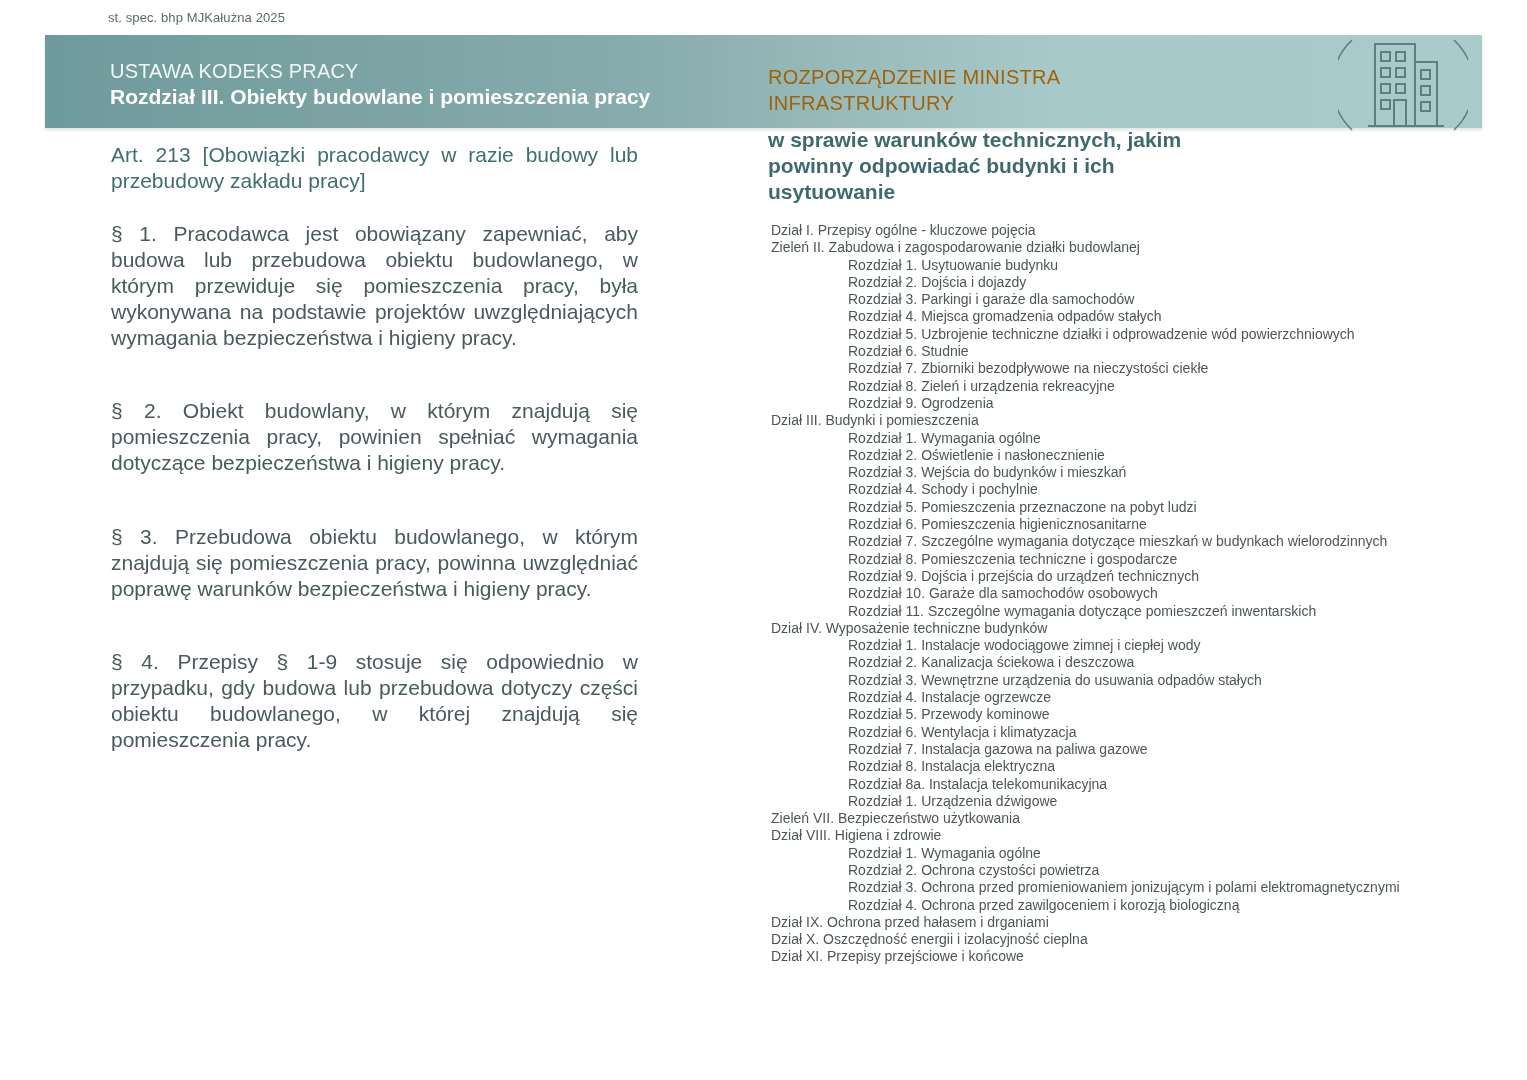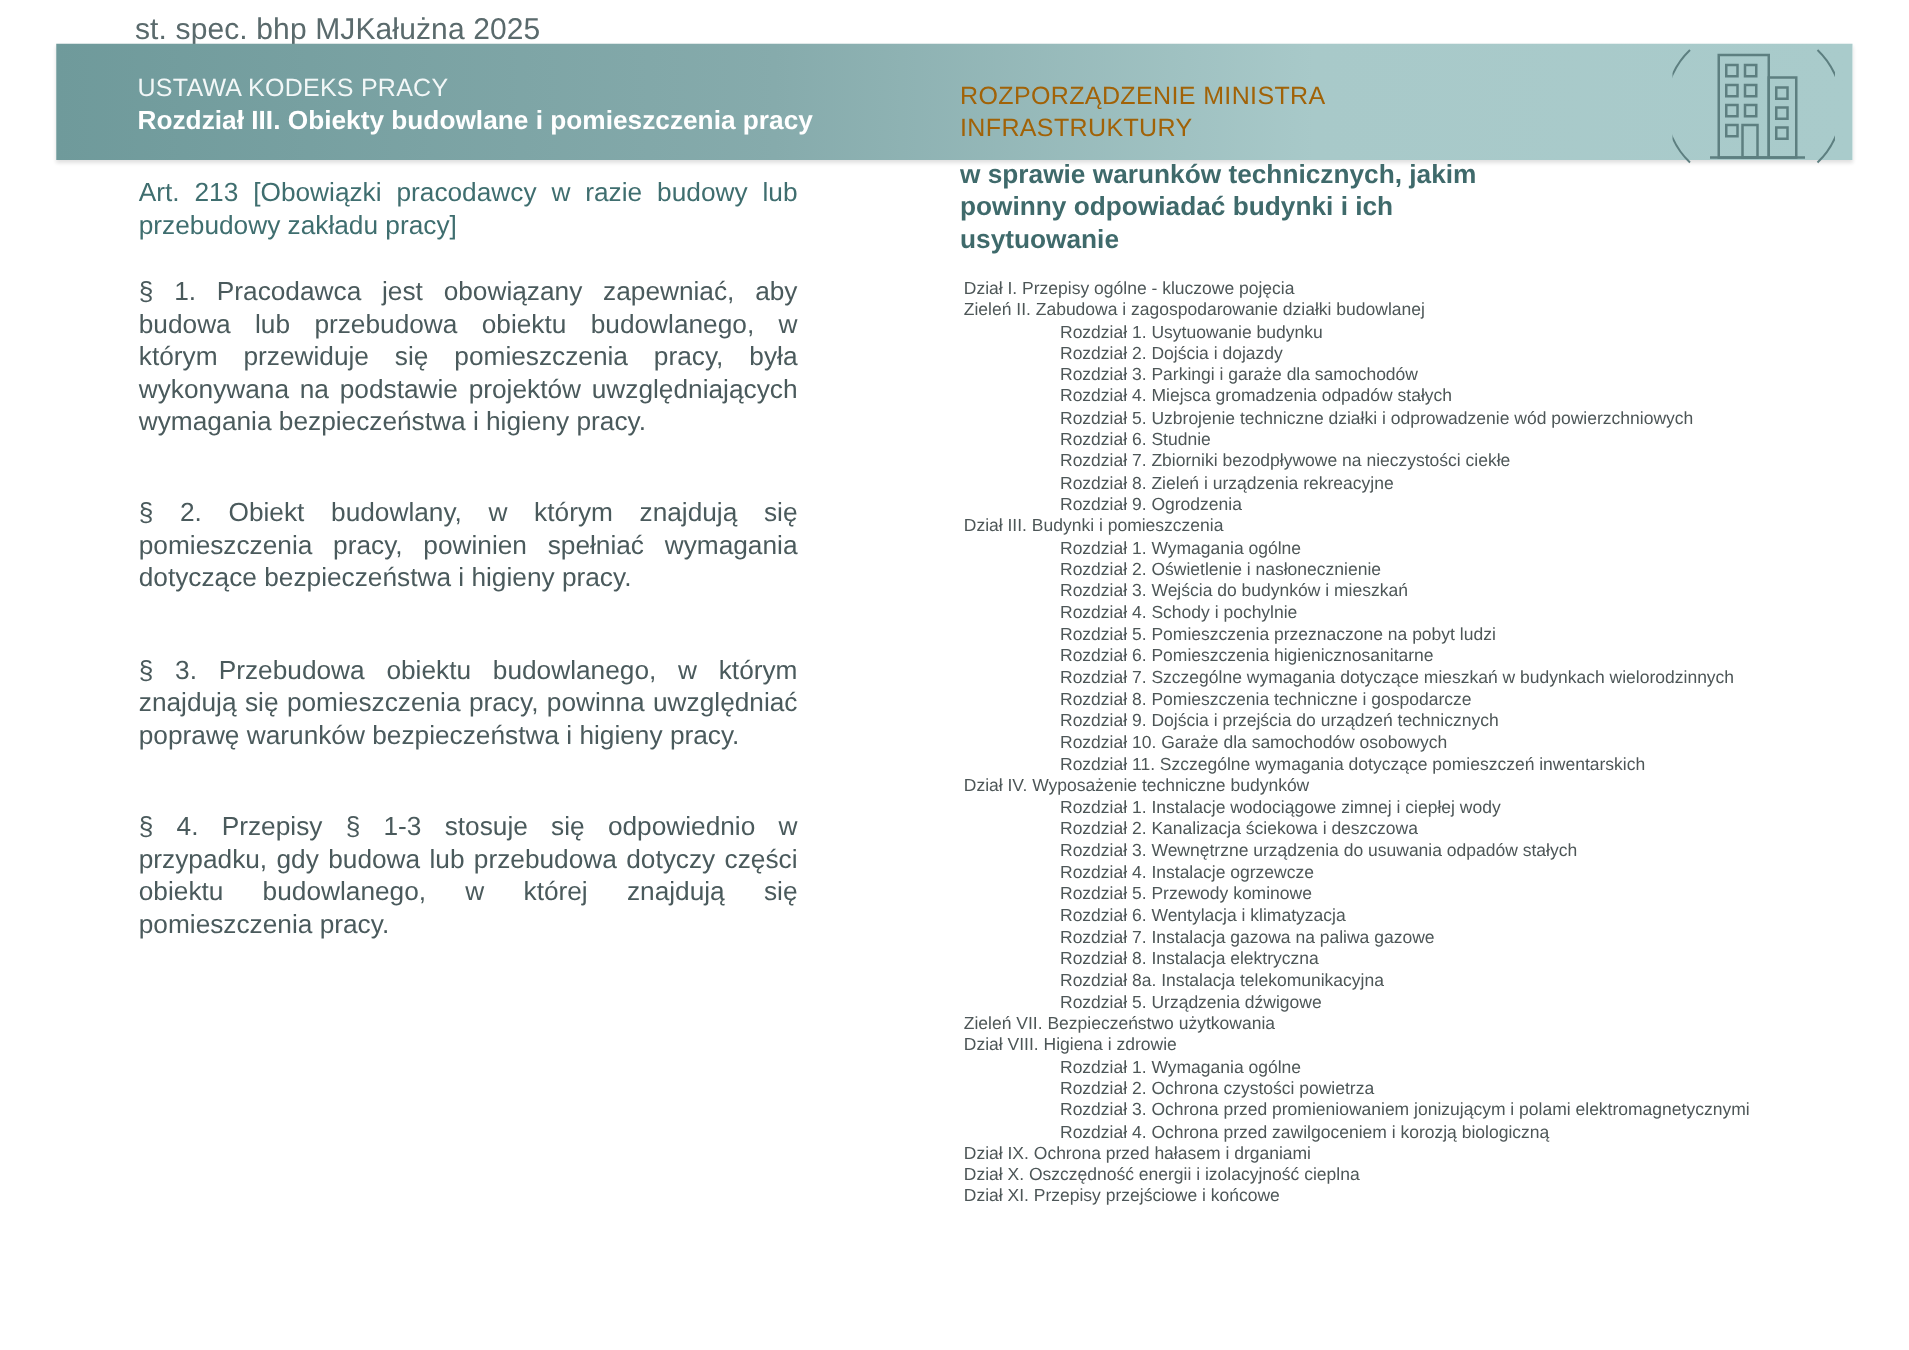--- a/index.html
+++ b/index.html
@@ -4,21 +4,21 @@
 <style>
   html, body { margin:0; padding:0; }
   body {
     width:1527px; height:1080px; position:relative; overflow:hidden;
     background:#ffffff;
     font-family:"Liberation Sans", sans-serif;
     color:#4a5a5c;
   }
   .footer-note {
     position:absolute; left:108px; top:10px;
-    font-size:24px; color:#5a6a6c; letter-spacing:0.1px;
+    font-size:13px; color:#5a6a6c; letter-spacing:0.1px;
   }
   .banner {
     position:absolute; left:45px; top:35px; width:1437px; height:93px;
     background:linear-gradient(90deg, #6f9a9b 0%, #86abac 40%, #a8c9c9 70%, #a9cbcb 100%);
     box-shadow:0 2px 3px rgba(0,0,0,0.12);
   }
   .banner-left-title {
     position:absolute; left:110px; top:60px;
     font-size:20px; color:#f2f7f7; letter-spacing:0.2px;
   }
@@ -83,21 +83,21 @@
     <rect x="83" y="34" width="9" height="9"></rect>
       <rect x="83" y="50" width="9" height="9"></rect>
       <rect x="83" y="66" width="9" height="9"></rect>
   </g>
 </svg>
 
 <div class="art-title">Art. 213 [Obowiązki pracodawcy w razie budowy lub przebudowy zakładu pracy]</div>
 <div class="para" style="top:221px;">§ 1. Pracodawca jest obowiązany zapewniać, aby budowa lub przebudowa obiektu budowlanego, w którym przewiduje się pomieszczenia pracy, była wykonywana na podstawie projektów uwzględniających wymagania bezpieczeństwa i higieny pracy.</div>
 <div class="para" style="top:398px;">§ 2. Obiekt budowlany, w którym znajdują się pomieszczenia pracy, powinien spełniać wymagania dotyczące bezpieczeństwa i higieny pracy.</div>
 <div class="para" style="top:524px;">§ 3. Przebudowa obiektu budowlanego, w którym znajdują się pomieszczenia pracy, powinna uwzględniać poprawę warunków bezpieczeństwa i higieny pracy.</div>
-<div class="para" style="top:649px;">§ 4. Przepisy § 1-3 stosuje się odpowiednio w przypadku, gdy budowa lub przebudowa dotyczy części obiektu budowlanego, w której znajdują się pomieszczenia pracy.</div>
+<div class="para" style="top:649px;">§ 4. Przepisy § 1-9 stosuje się odpowiednio w przypadku, gdy budowa lub przebudowa dotyczy części obiektu budowlanego, w której znajdują się pomieszczenia pracy.</div>
 
 <div class="toc" id="toc">
     <div class="dz">Dział I. Przepisy ogólne - kluczowe pojęcia</div>
     <div class="dz">Zieleń II. Zabudowa i zagospodarowanie działki budowlanej</div>
     <div class="rz">Rozdział 1. Usytuowanie budynku</div>
     <div class="rz">Rozdział 2. Dojścia i dojazdy</div>
     <div class="rz">Rozdział 3. Parkingi i garaże dla samochodów</div>
     <div class="rz">Rozdział 4. Miejsca gromadzenia odpadów stałych</div>
     <div class="rz">Rozdział 5. Uzbrojenie techniczne działki i odprowadzenie wód powierzchniowych</div>
     <div class="rz">Rozdział 6. Studnie</div>
@@ -119,21 +119,21 @@
     <div class="dz">Dział IV. Wyposażenie techniczne budynków</div>
     <div class="rz">Rozdział 1. Instalacje wodociągowe zimnej i ciepłej wody</div>
     <div class="rz">Rozdział 2. Kanalizacja ściekowa i deszczowa</div>
     <div class="rz">Rozdział 3. Wewnętrzne urządzenia do usuwania odpadów stałych</div>
     <div class="rz">Rozdział 4. Instalacje ogrzewcze</div>
     <div class="rz">Rozdział 5. Przewody kominowe</div>
     <div class="rz">Rozdział 6. Wentylacja i klimatyzacja</div>
     <div class="rz">Rozdział 7. Instalacja gazowa na paliwa gazowe</div>
     <div class="rz">Rozdział 8. Instalacja elektryczna</div>
     <div class="rz">Rozdział 8a. Instalacja telekomunikacyjna</div>
-    <div class="rz">Rozdział 5. Urządzenia dźwigowe</div>
+    <div class="rz">Rozdział 1. Urządzenia dźwigowe</div>
     <div class="dz">Zieleń VII. Bezpieczeństwo użytkowania</div>
     <div class="dz">Dział VIII. Higiena i zdrowie</div>
     <div class="rz">Rozdział 1. Wymagania ogólne</div>
     <div class="rz">Rozdział 2. Ochrona czystości powietrza</div>
     <div class="rz">Rozdział 3. Ochrona przed promieniowaniem jonizującym i polami elektromagnetycznymi</div>
     <div class="rz">Rozdział 4. Ochrona przed zawilgoceniem i korozją biologiczną</div>
     <div class="dz">Dział IX. Ochrona przed hałasem i drganiami</div>
     <div class="dz">Dział X. Oszczędność energii i izolacyjność cieplna</div>
     <div class="dz">Dział XI. Przepisy przejściowe i końcowe</div>
   </div>

